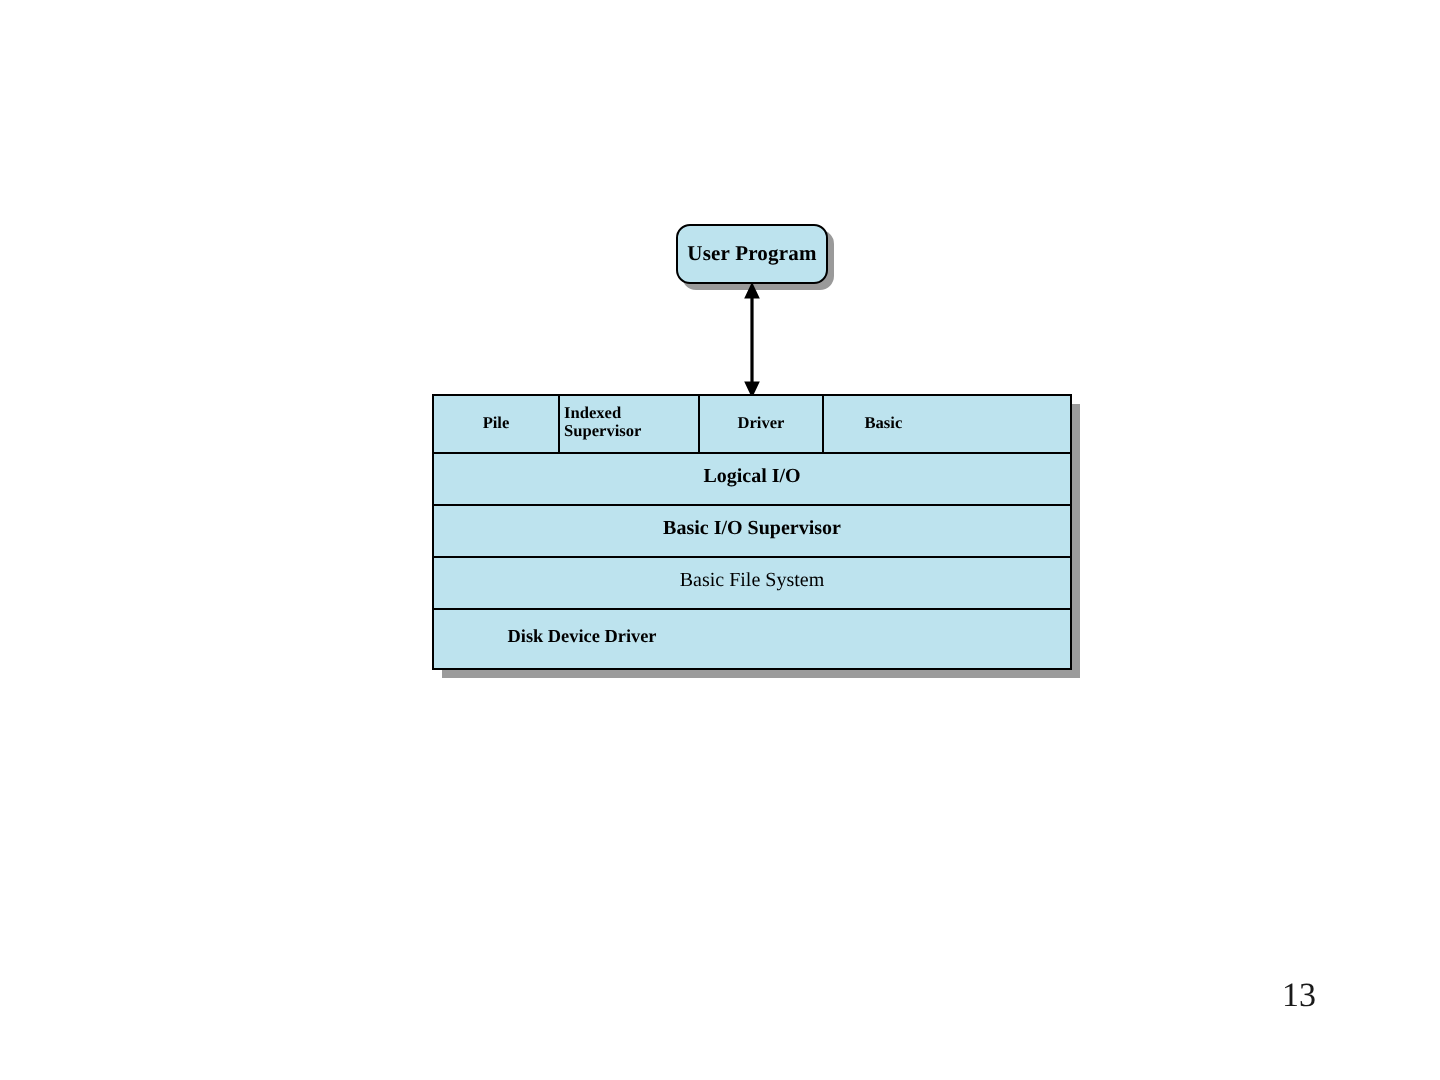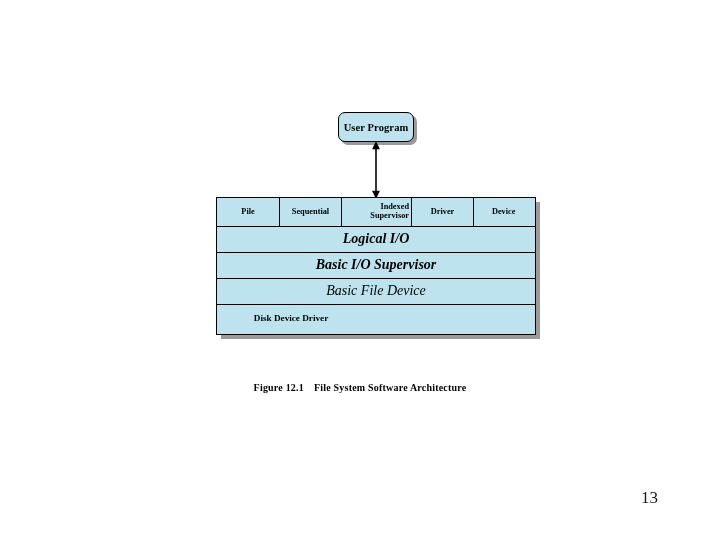--- a/index.html
+++ b/index.html
@@ -105,21 +105,21 @@
   }
 
   .row-methods { height: 29px; }
   .row-single  { height: 26px; }
   .row-drivers { height: 27px; }
 
   .cell {
     display: flex;
     align-items: center;
     justify-content: center;
-    text-align: right;
+    text-align: left;
     box-sizing: border-box;
     border-right: 1.6px solid #000000;
     background: #bde3ee;
     color: #000000;
     line-height: 1.05;
     padding: 0 2px;
   }
   .cell:last-child {
     border-right: none;
   }
@@ -130,23 +130,22 @@
   }
   .m0 { width: 63px; }
   .m1 { width: 62px; }
   .m2 { width: 70px; }
   .m3 { width: 62px; }
   .m4 { width: 59.4px; }
 
   .cell-full {
     width: 100%;
     border-right: none;
-    font-size: 14px;
-    font-weight: bold;
-    font-style: italic;
+    font-size: 10px;
+    font-weight: bold;
   }
   .cell-logical   { font-weight: bold; }
   .cell-basicio   { font-weight: bold; }
   .cell-basicfs   { font-weight: normal; }
 
   .d0 { width: 148px; }
   .d1 { width: 156.4px; }
   .cell-driver {
     font-size: 9.2px;
     font-weight: bold;
@@ -192,43 +191,39 @@
       <polygon points="6,0 2.1,8.2 9.9,8.2" fill="#000000"></polygon>
       <polygon points="6,58 2.1,49.8 9.9,49.8" fill="#000000"></polygon>
     </svg>
   </div>
 
   <div class="stack-shadow"></div>
   <div class="stack">
 
     <div class="row row-methods">
       <div class="cell cell-method m0">Pile</div>
-      <div class="cell cell-method m1">Sequential</div>
       <div class="cell cell-method m2">Indexed Supervisor</div>
       <div class="cell cell-method m3">Driver</div>
-      <div class="cell cell-method m4">Device</div>
+      <div class="cell cell-method m4">Basic</div>
     </div>
 
     <div class="row row-single">
       <div class="cell cell-full cell-logical">Logical I/O</div>
     </div>
 
     <div class="row row-single">
       <div class="cell cell-full cell-basicio">Basic I/O Supervisor</div>
     </div>
 
     <div class="row row-single">
-      <div class="cell cell-full cell-basicfs">Basic File Device</div>
+      <div class="cell cell-full cell-basicfs">Basic File System</div>
     </div>
 
     <div class="row row-drivers">
       <div class="cell cell-driver d0">Disk Device Driver</div>
     </div>
 
   </div>
 
-  <div class="caption">
-    <span class="cap-num">Figure 12.1</span><span>File System Software Architecture</span>
-  </div>
 
   <div class="page-number">13</div>
 
 </div>
 
 </body></html>

